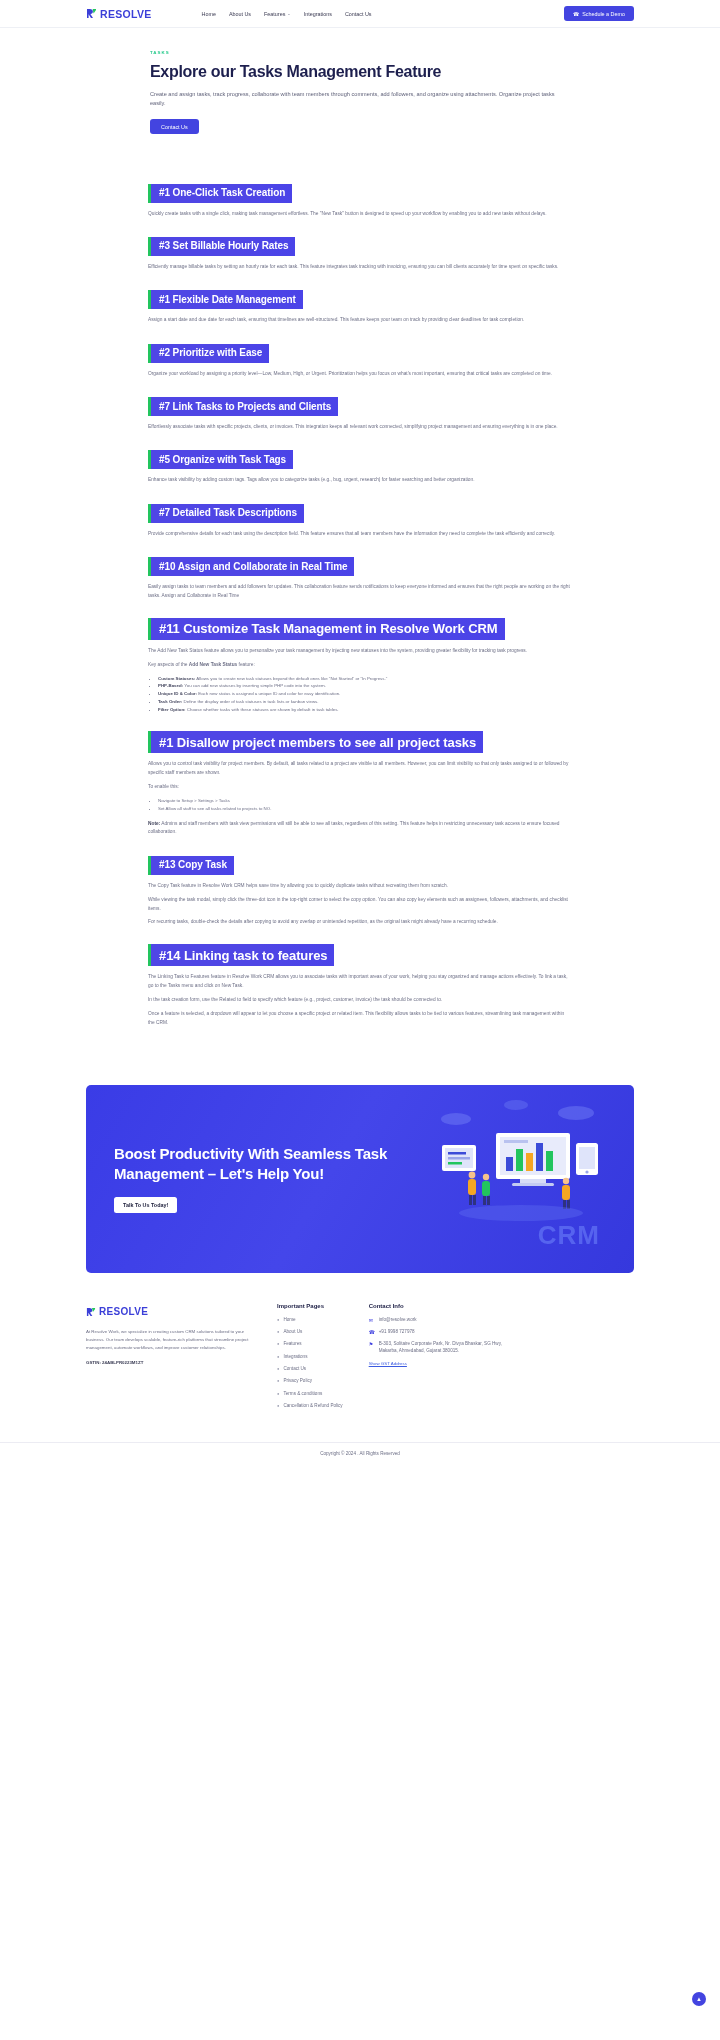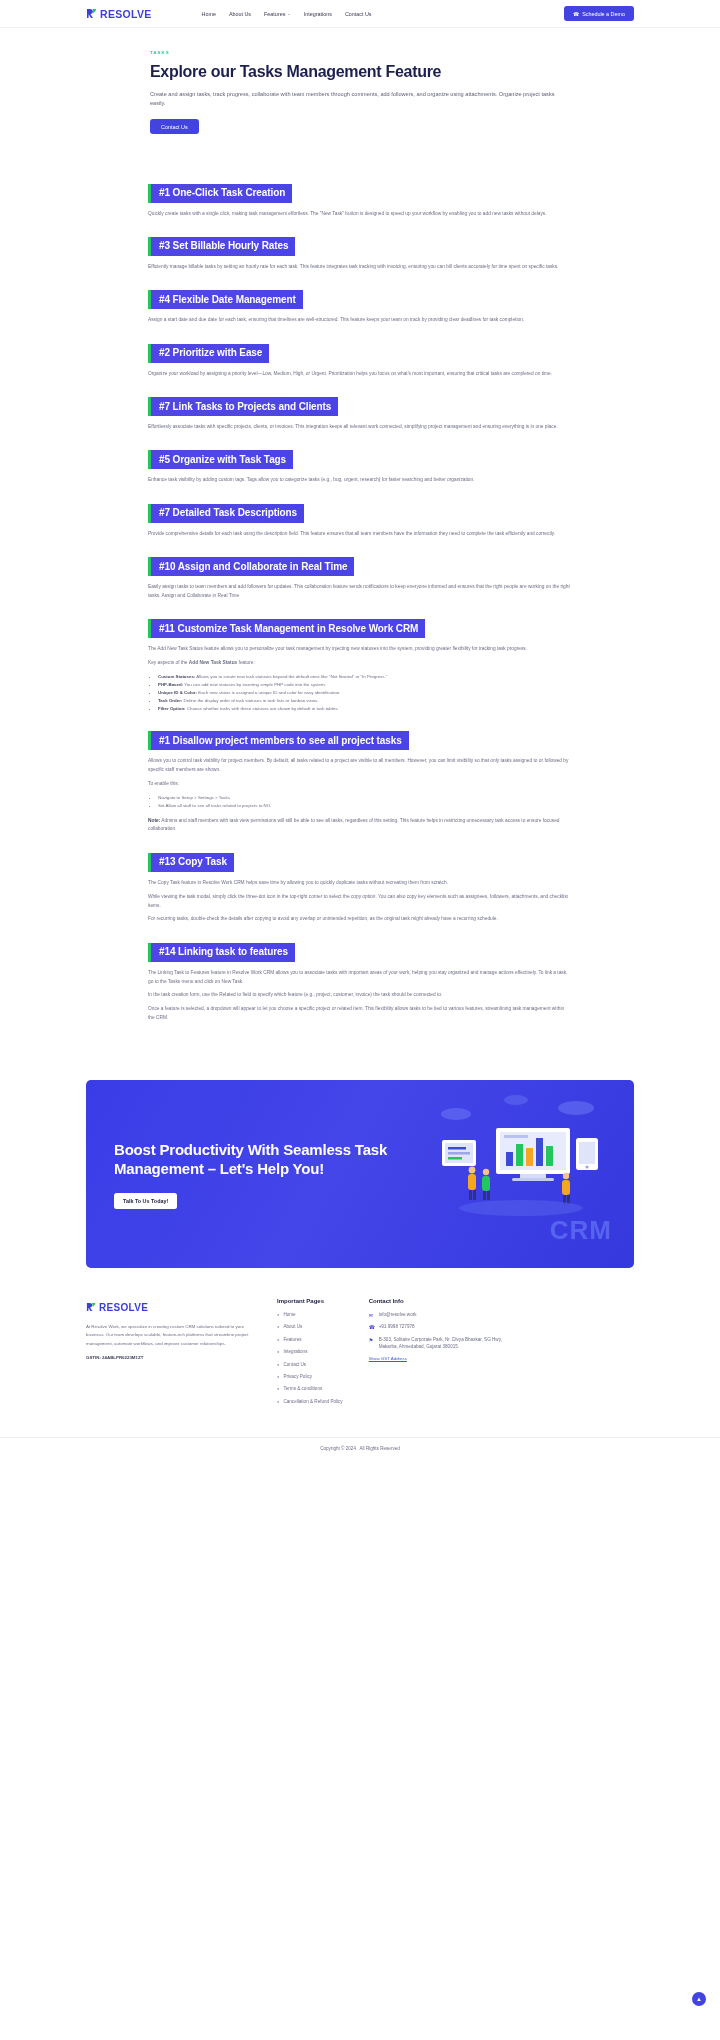--- a/index.html
+++ b/index.html
@@ -43,21 +43,21 @@
 
   
   .features { padding:48px 148px 0; }
   .feat { margin-bottom:17px; }
   .badge {
     display:inline-block; position:relative; color:#fff; font-weight:bold;
     font-size:10px; line-height:1; padding:4.5px 7px 4.5px 8px;
     background:linear-gradient(90deg,#4f46e5 0%,#4f46e5 60%,#4a43e8 100%);
     border-left:3.5px solid #22c55e; letter-spacing:-.1px; cursor:default;
   }
-  .badge.wide { font-size:10px; }
+  .badge.wide { font-size:13px; }
   .feat p {
     font-size:4.8px; line-height:1.85; color:#6d6f86; margin-top:7px;
   }
   .feat p + p { margin-top:5px; }
   .feat ul { margin:5px 0 0 10px; }
   .feat li { font-size:4.4px; line-height:1.8; color:#6d6f86; list-style:disc; }
   .feat li b { color:#45475f; }
   .note b { color:#45475f; }
   .sub-lead { font-size:4.6px; line-height:1.8; color:#6d6f86; margin-top:6px; }
 
@@ -69,21 +69,21 @@
     display:flex; align-items:center;
   }
   .cta-left { padding:0 0 0 28px; width:58%; z-index:2; }
   .cta h2 { color:#fff; font-size:15px; line-height:1.3; font-weight:bold; letter-spacing:-.2px; }
   .cta-btn {
     display:inline-block; margin-top:14px; background:#fff; color:#22243f;
     font-size:5.4px; font-weight:bold; padding:5px 9px; border-radius:2.5px; cursor:pointer;
   }
   .cta-art { position:absolute; right:8px; top:8px; width:210px; height:132px; }
   .cta-word {
-    position:absolute; right:22px; bottom:22px; color:#5c6bf2; font-size:26px;
+    position:absolute; right:34px; bottom:22px; color:#5c6bf2; font-size:26px;
     font-weight:bold; letter-spacing:1px; opacity:.85;
   }
 
   
   .footer { padding:30px 86px 0; display:flex; gap:26px; }
   .f-col1 { width:165px; }
   .f-logo { display:flex; align-items:center; gap:3px; margin-bottom:7px; }
   .f-logo-text { font-size:10px; font-weight:bold; color:#3b3fd8; letter-spacing:.3px; }
   .f-about { font-size:4.4px; line-height:1.9; color:#6d6f86; }
   .f-gst { font-size:4.4px; color:#3b3d55; margin-top:7px; font-weight:bold; }
@@ -155,21 +155,21 @@
 
     <div class="feat">
       <div class="badge">#1 One-Click Task Creation</div>
       <p>Quickly create tasks with a single click, making task management effortless. The "New Task" button is designed to speed up your workflow by enabling you to add new tasks without delays.</p>
     </div>
     <div class="feat">
       <div class="badge">#3 Set Billable Hourly Rates</div>
       <p>Efficiently manage billable tasks by setting an hourly rate for each task. This feature integrates task tracking with invoicing, ensuring you can bill clients accurately for time spent on specific tasks.</p>
     </div>
     <div class="feat">
-      <div class="badge">#4 Flexible Date Management</div>
+      <div class="badge">#1 Flexible Date Management</div>
       <p>Assign a start date and due date for each task, ensuring that timelines are well-structured. This feature keeps your team on track by providing clear deadlines for task completion.</p>
     </div>
     <div class="feat">
       <div class="badge">#2 Prioritize with Ease</div>
       <p>Organize your workload by assigning a priority level—Low, Medium, High, or Urgent. Prioritization helps you focus on what's most important, ensuring that critical tasks are completed on time.</p>
     </div>
     <div class="feat">
       <div class="badge">#7 Link Tasks to Projects and Clients</div>
       <p>Effortlessly associate tasks with specific projects, clients, or invoices. This integration keeps all relevant work connected, simplifying project management and ensuring everything is in one place.</p>
     </div>

